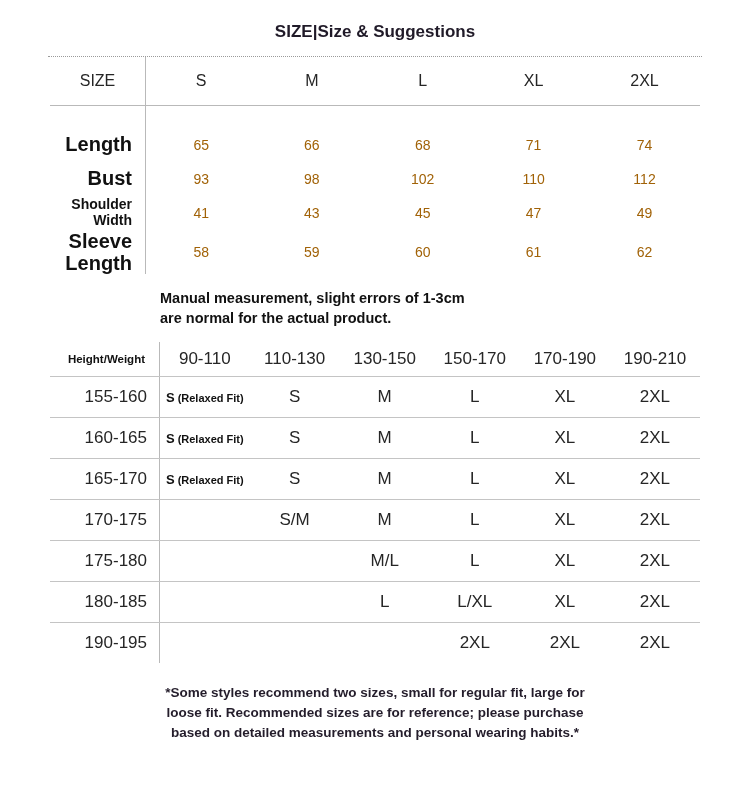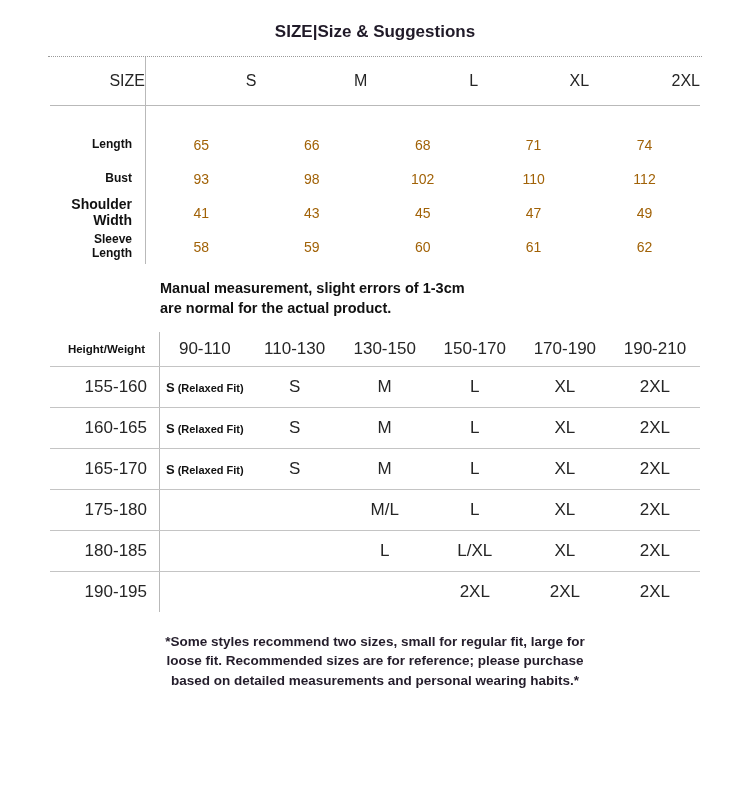--- a/index.html
+++ b/index.html
@@ -58,38 +58,37 @@
   .divider-cell {
     border-right: 1px solid #b9b9b9;
   }
 
   
   #measure-table .hdr-row td {
     height: 48px;
     font-size: 16px;
     color: #262626;
     border-bottom: 1px solid #b9b9b9;
-    text-align: right;
   }
   #measure-table .hdr-row td.col-label {
     border-bottom: 1px solid #b9b9b9;
   }
   #measure-table .spacer-row td {
     height: 22px;
   }
   #measure-table tbody tr td {
     font-size: 14px;
     color: #a16207;
     height: 34px;
   }
   #measure-table td.rowlabel {
     text-align: right;
     padding-right: 13px;
     font-weight: bold;
-    font-size: 12px;
+    font-size: 20px;
     color: #111111;
     line-height: 1.12;
   }
   #measure-table td.rowlabel.small {
     font-size: 14px;
   }
 
   
   .mid-note {
     margin: 0;
@@ -261,20 +260,29 @@
       <tr>
         <td class="col-label divider-cell rowlabel">165-170</td>
         <td><span class="relaxed"><span class="big">S</span> <span>(Relaxed Fit)</span></span></td>
         <td>S</td>
         <td>M</td>
         <td>L</td>
         <td>XL</td>
         <td>2XL</td>
       </tr>
 
+      <tr>
+        <td class="col-label divider-cell rowlabel">170-175</td>
+        <td></td>
+        <td>S/M</td>
+        <td>M</td>
+        <td>L</td>
+        <td>XL</td>
+        <td>2XL</td>
+      </tr>
 
       <tr>
         <td class="col-label divider-cell rowlabel">175-180</td>
         <td></td>
         <td></td>
         <td>M/L</td>
         <td>L</td>
         <td>XL</td>
         <td>2XL</td>
       </tr>

